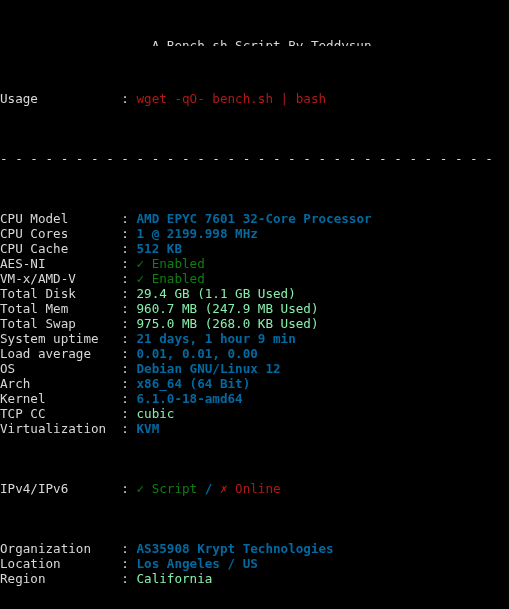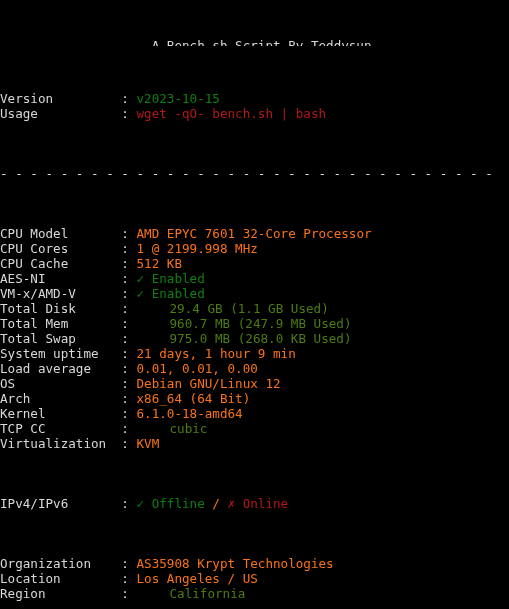--- a/index.html
+++ b/index.html
@@ -37,39 +37,39 @@
   
   .row-clip {
     height: 8px;
     line-height: 15px;
     margin-top: -7px;
     overflow: hidden;
   }
   .white  { color: #d8d8d8; text-align: center; }
   .green  { color: #0f7f12; }
   .red    { color: #b21818; }
-  .cyan   { color: #f97316; }
-  .yellow { color: #4d7c0f; margin-left: 33px; }
+  .cyan   { color: #0369a1; font-weight: bold; }
+  .yellow { color: #86efac; }
   .sep { color: #d8d8d8; }
   .lbl { color: #d8d8d8; }
 </style>
 </head>
 <body>
 
 <div id="term">
 
   <div class="row row-clip"><span class="sep">- - - - - - - - - -</span><span class="white"> </span><span class="white">A Bench.sh Script By Teddysun</span><span class="white"> </span><span class="sep">- - - - - - - - - -</span></div>
 
-  <div id="intro-block"><div class="row"><span class="lbl">Version         </span><span class="white">: </span><span class="green">v2023-10-15</span></div><div class="row"><span class="lbl">Usage           </span><span class="white">: </span><span class="red">wget -qO- bench.sh | bash</span></div></div>
+  <div id="intro-block"><div class="row"><span class="lbl">Usage           </span><span class="white">: </span><span class="red">wget -qO- bench.sh | bash</span></div></div>
 
   <div class="row"><span class="sep">- - - - - - - - - - - - - - - - - - - - - - - - - - - - - - - - -</span></div>
 
   <div id="system-block"><div class="row"><span class="lbl">CPU Model       </span><span class="white">: </span><span class="cyan">AMD EPYC 7601 32-Core Processor</span></div><div class="row"><span class="lbl">CPU Cores       </span><span class="white">: </span><span class="cyan">1 @ 2199.998 MHz</span></div><div class="row"><span class="lbl">CPU Cache       </span><span class="white">: </span><span class="cyan">512 KB</span></div><div class="row"><span class="lbl">AES-NI          </span><span class="white">: </span><span class="green">✓ Enabled</span></div><div class="row"><span class="lbl">VM-x/AMD-V      </span><span class="white">: </span><span class="green">✓ Enabled</span></div><div class="row"><span class="lbl">Total Disk      </span><span class="white">: </span><span class="yellow">29.4 GB (1.1 GB Used)</span></div><div class="row"><span class="lbl">Total Mem       </span><span class="white">: </span><span class="yellow">960.7 MB (247.9 MB Used)</span></div><div class="row"><span class="lbl">Total Swap      </span><span class="white">: </span><span class="yellow">975.0 MB (268.0 KB Used)</span></div><div class="row"><span class="lbl">System uptime   </span><span class="white">: </span><span class="cyan">21 days, 1 hour 9 min</span></div><div class="row"><span class="lbl">Load average    </span><span class="white">: </span><span class="cyan">0.01, 0.01, 0.00</span></div><div class="row"><span class="lbl">OS              </span><span class="white">: </span><span class="cyan">Debian GNU/Linux 12</span></div><div class="row"><span class="lbl">Arch            </span><span class="white">: </span><span class="cyan">x86_64 (64 Bit)</span></div><div class="row"><span class="lbl">Kernel          </span><span class="white">: </span><span class="cyan">6.1.0-18-amd64</span></div><div class="row"><span class="lbl">TCP CC          </span><span class="white">: </span><span class="yellow">cubic</span></div><div class="row"><span class="lbl">Virtualization  </span><span class="white">: </span><span class="cyan">KVM</span></div></div>
 
-  <div class="row"><span class="lbl" id="ip-label">IPv4/IPv6       </span><span class="white" id="ip-colon">: </span><span class="green">✓ Offline</span><span class="cyan"> / </span><span class="red">✗ Online</span></div>
+  <div class="row"><span class="lbl" id="ip-label">IPv4/IPv6       </span><span class="white" id="ip-colon">: </span><span class="green">✓ Script</span><span class="cyan"> / </span><span class="red">✗ Online</span></div>
 
   <div id="system-tail-block"><div class="row"><span class="lbl">Organization    </span><span class="white">: </span><span class="cyan">AS35908 Krypt Technologies</span></div><div class="row"><span class="lbl">Location        </span><span class="white">: </span><span class="cyan">Los Angeles / US</span></div><div class="row"><span class="lbl">Region          </span><span class="white">: </span><span class="yellow">California</span></div></div>
 
   
   
 
   
 
   
   

